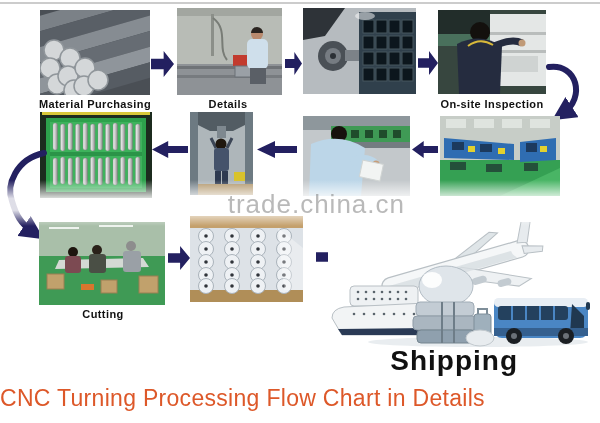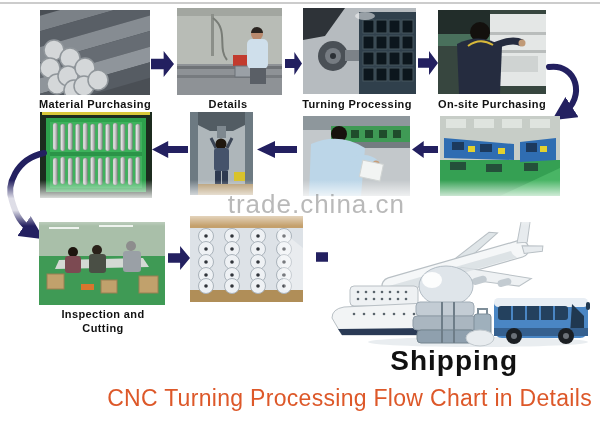--- a/index.html
+++ b/index.html
@@ -15,21 +15,21 @@
   .curve{position:absolute;overflow:visible;}
   .step-label{position:absolute;color:#111111;font-size:11px;font-weight:700;
               letter-spacing:.4px;text-align:center;line-height:14px;}
   .fade-band{position:absolute;left:0;top:180px;width:600px;height:46px;pointer-events:none;
      background:linear-gradient(to bottom,rgba(255,255,255,0) 0%,rgba(255,255,255,.85) 40%,
                 rgba(255,255,255,.85) 66%,rgba(255,255,255,0) 100%);}
   .watermark{position:absolute;left:205px;top:189px;width:200px;text-align:right;
      font-size:26px;letter-spacing:1px;color:rgba(128,128,128,.55);font-weight:400;}
   .shipping-label{position:absolute;left:368px;top:345px;width:150px;text-align:right;
      color:#111111;font-size:28px;font-weight:600;letter-spacing:1px;}
-  .title{position:absolute;left:0;top:385px;width:592px;text-align:right;
+  .title{position:absolute;left:0;top:385px;width:592px;text-align:left;
      font-size:23px;letter-spacing:.3px;color:#DD5829;font-weight:500;}
 </style>
 </head>
 <body>
 
 <div class="stage">
 
   <svg width="0" height="0" style="position:absolute">
     <defs>
       <marker id="ah" markerWidth="4" markerHeight="4" refX="1.8" refY="2" orient="auto" markerUnits="strokeWidth">
@@ -138,22 +138,21 @@
       <path d="M30,36 q12,-9 25,-1" stroke="#d8b93a" stroke-width="2" fill="none"></path>
     </svg>
   </div>
 
   <svg class="curve" style="left:541px;top:60px;width:46px;height:64px" viewBox="0 0 46 64">
     <path d="M8,7 C36,3 45,38 22,53" stroke="#232060" stroke-width="6" fill="none" stroke-linecap="round" marker-end="url(#ah)"></path>
   </svg>
 
   <div class="step-label" style="left:35px;top:97px;width:120px">Material Purchasing</div>
   <div class="step-label" style="left:183px;top:97px;width:90px">Details</div>
-  <div class="step-label" style="left:297px;top:97px;width:120px">Turning Processing</div>
-  <div class="step-label" style="left:432px;top:97px;width:120px">On-site Purchasing</div>
+  <div class="step-label" style="left:432px;top:97px;width:120px">On-site Inspection</div>
 
   <div class="photo" style="left:40px;top:112px;width:112px;height:86px">
     <svg viewBox="0 0 112 86">
       <rect width="112" height="86" fill="#1c2b1e"></rect>
       <rect x="2" width="108" height="3" fill="#d8c83a"></rect>
       <rect x="6" y="6" width="100" height="74" fill="#2da14c"></rect>
       <rect x="10" y="10" width="92" height="66" fill="#3db35c"></rect>
       <rect x="10" y="40" width="92" height="4" fill="#2b9448"></rect>
       <g fill="url(#sil)" stroke="#7d7d7d" stroke-width=".4">
         <rect x="13" y="11" width="4.5" height="27" rx="2"></rect>
@@ -417,20 +416,19 @@
           <circle cx="238" cy="114" r="3" fill="#6b7177"></circle>
         <rect x="258" y="80" width="4" height="8" rx="2" fill="#203850"></rect>
       </g>
     </svg>
   </div>
 
   <div class="fade-band"></div>
   <div class="watermark">trade.china.cn</div>
 
   <div class="step-label" style="left:43px;top:307px;width:120px">
-    <span style="display:block">Inspection and</span>
     <span style="display:block">Cutting</span>
   </div>
   <div class="shipping-label">Shipping</div>
 
   <div class="title">CNC Turning Processing Flow Chart in Details</div>
 
 </div>
 
 </body></html>

